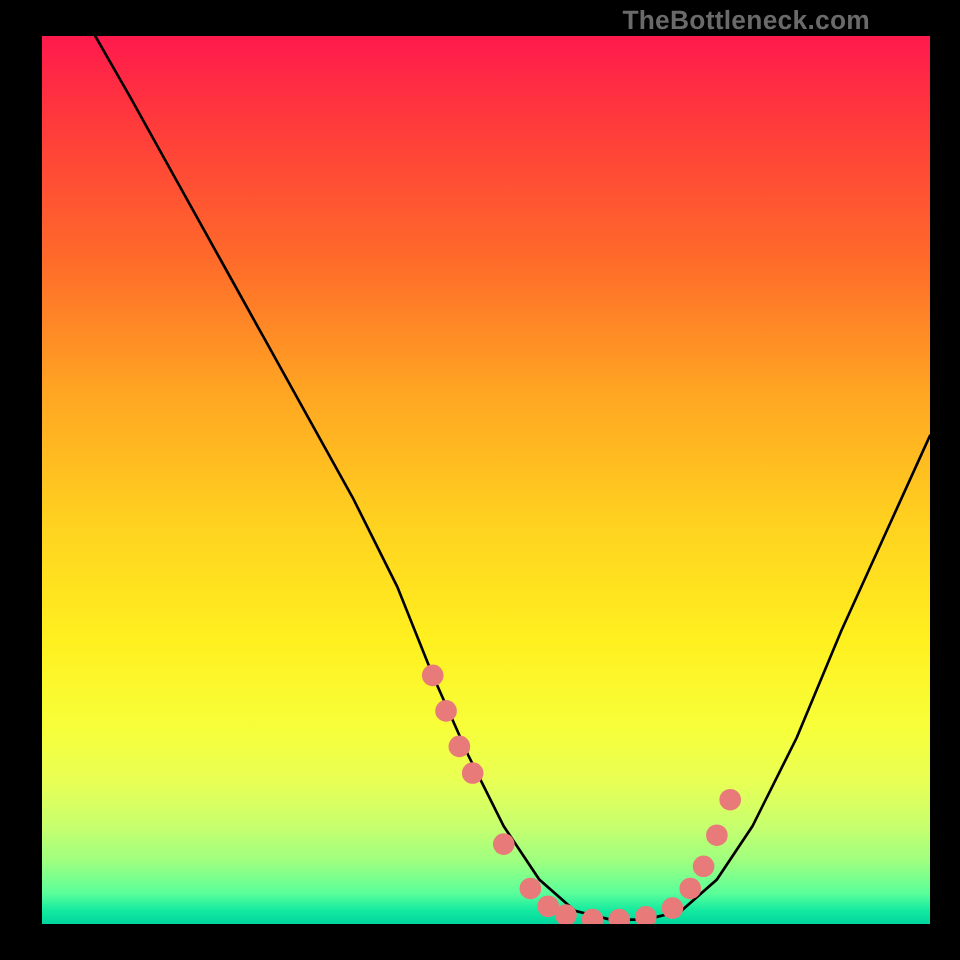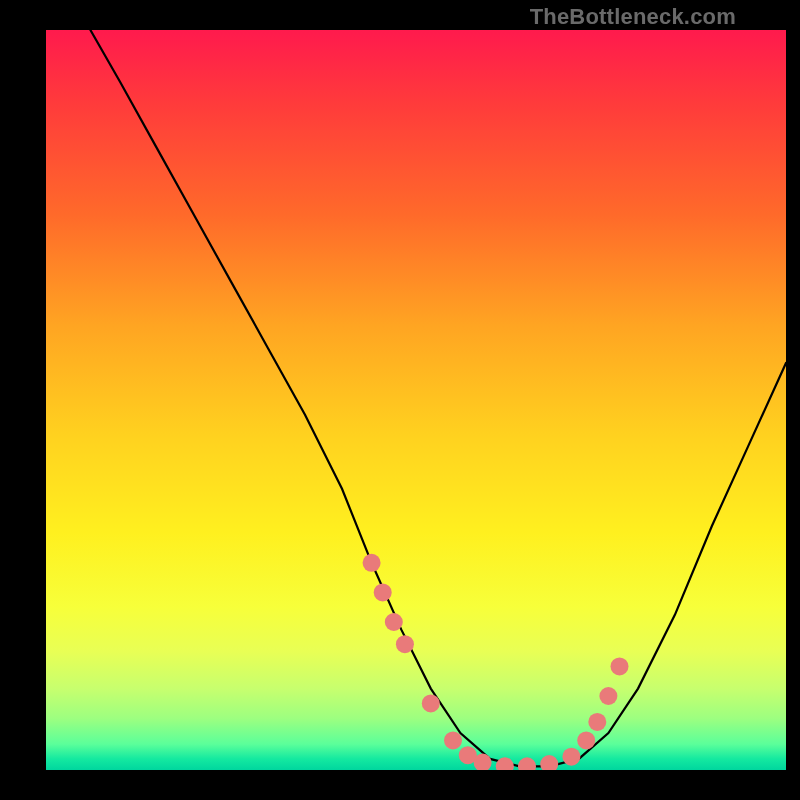--- a/index.html
+++ b/index.html
@@ -5,21 +5,21 @@
   html, body {
     margin: 0;
     padding: 0;
     width: 800px;
     height: 800px;
     background: #000;
     overflow: hidden;
   }
   .frame {
     position: absolute;
-    left: 16px;
+    left: 5px;
     top: 0;
     width: 732px;
     height: 800px;
     background: #000;
     text-align: center;
   }
   .plot {
     position: absolute;
     left: 30px;
     top: 30px;

